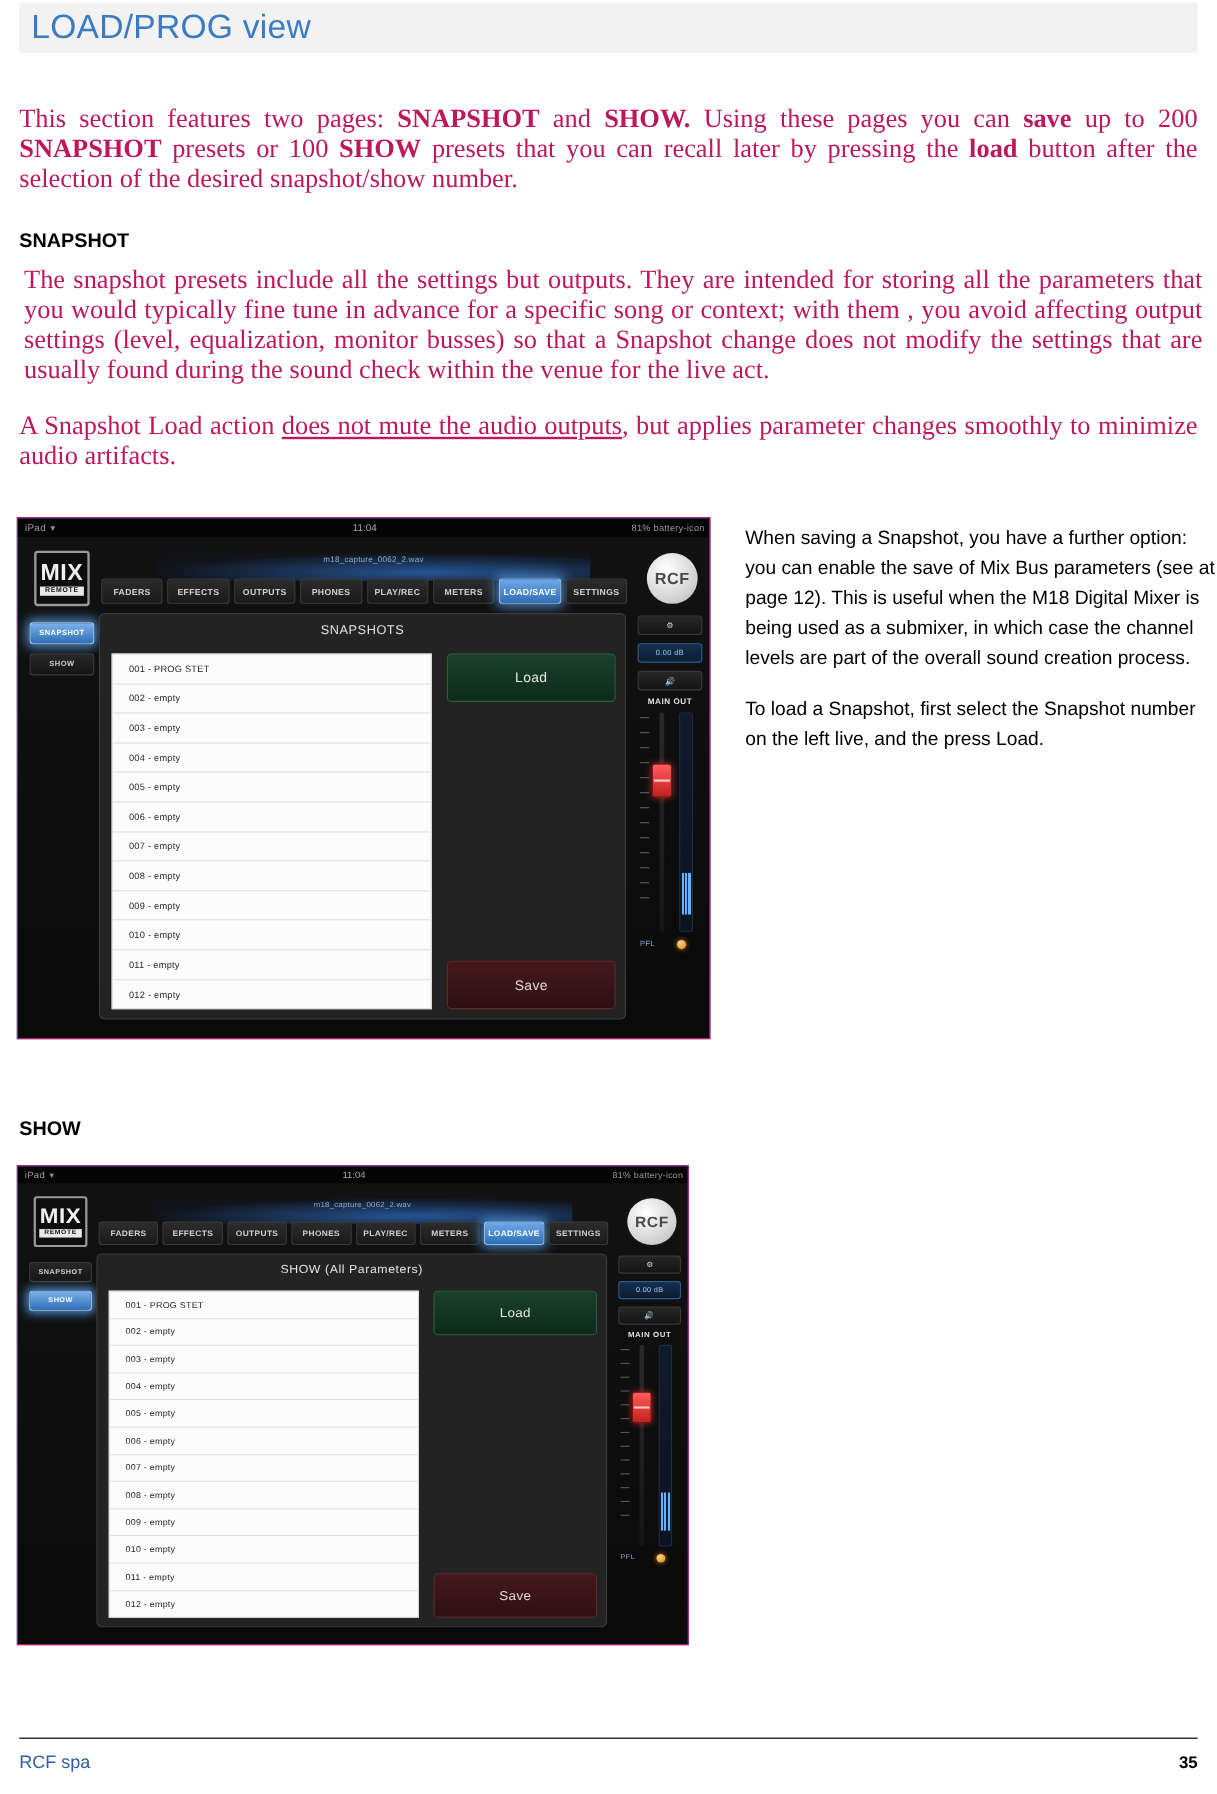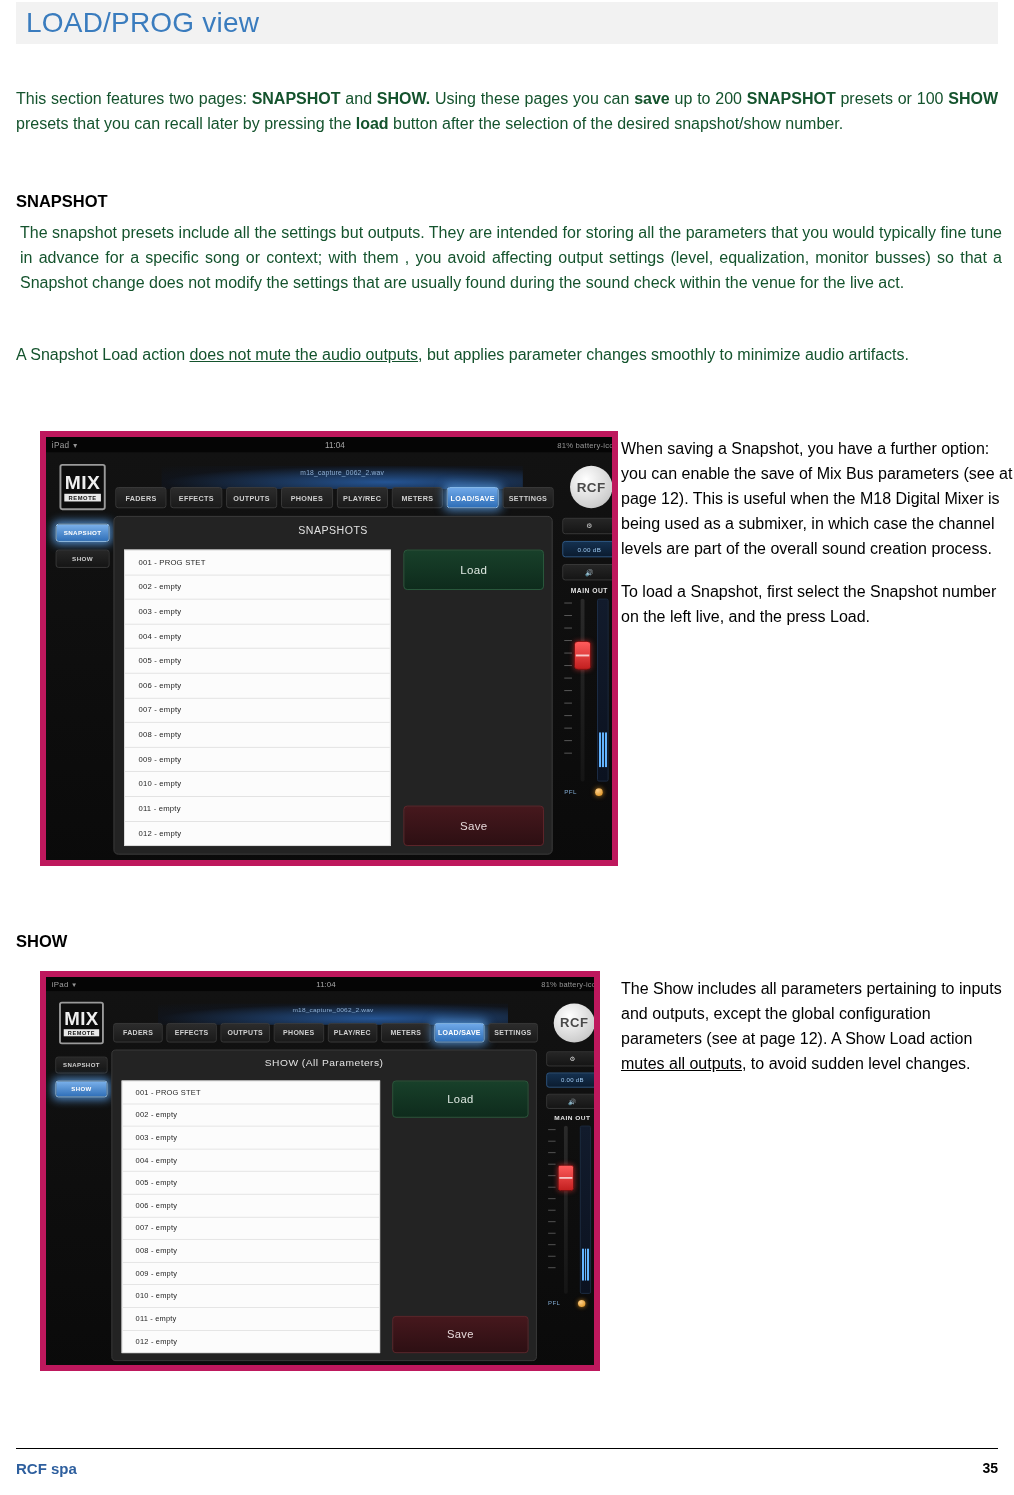--- a/index.html
+++ b/index.html
@@ -31,24 +31,25 @@
     color: #3a7cbe;
     letter-spacing: .2px;
     font-family: "Liberation Sans", sans-serif;
   }
 
   
   .content { position: absolute; left: 16px; top: 44px; width: 982px; }
 
   p.body {
     margin: 0 0 0 0;
-    font-size: 16px;
+    font-size: 22px;
     line-height: 25px;
     text-align: justify;
-    color: #14532d;
+    color: #be185d;
+    font-family: Liberation Serif, serif;
   }
   .p-intro { position: absolute; left: 0; top: 42px; width: 982px; }
   .h-snapshot { position: absolute; left: 0; top: 148px; font-size: 16.5px; font-weight: bold; }
   .p-snap1 { position: absolute; left: 4px; top: 176px; width: 982px; }
   .p-snap2 { position: absolute; left: 0; top: 298px; width: 982px; }
   .h-show { position: absolute; left: 0; top: 888px; font-size: 16.5px; font-weight: bold; }
 
   b, strong { font-weight: bold; }
   .u { text-decoration: underline; }
 
@@ -62,23 +63,22 @@
   }
   .note-col p { margin: 0 0 18px 0; }
   .note-col p:last-child { margin-bottom: 0; }
   #note-snapshot { left: 621px; top: 436px; }
   #note-show { left: 621px; top: 976px; }
 
   
   .shot {
     position: absolute;
     background: #1d4ed8;
-    border: 6px solid #be185d;
+    border: 1px solid #be185d;
     overflow: hidden;
-    margin-left: 26px;
   }
   #shot-snapshot { left: 14px; top: 431px; width: 578px; height: 435px; }
   #shot-show     { left: 14px; top: 971px; width: 560px; height: 400px; }
 
   .shot .scale {
     position: absolute; left: 0; top: 0;
     width: 600px; height: 452px;
     transform-origin: 0 0;
     background: #0b0b0b;
   }
@@ -296,21 +296,21 @@
   
   .footer-rule {
     position: absolute; left: 16px; top: 1448px; width: 982px;
     border-top: 1.5px solid #000;
   }
   .footer {
     position: absolute; left: 16px; top: 1455px; width: 982px;
     height: 26px;
     display: flex; align-items: center;
   }
-  .footer .f-left { color: #2e5f9e; font-weight: bold; font-size: 15px; }
+  .footer .f-left { color: #2e5f9e; font-weight: normal; font-size: 15px; }
   .footer .f-center {
     position: absolute; left: 0; right: 0; text-align: center;
     font-weight: bold; font-size: 15px; color: #000;
   }
   .footer .f-right { margin-left: auto; font-size: 14px; color: #000; font-weight: bold; }
 </style>
 </head>
 <body>
 
 <div class="page-header">
@@ -329,21 +329,20 @@
 
   <div class="h-show">SHOW</div>
 </div>
 
 <div class="note-col" id="note-snapshot">
   <p>When saving a Snapshot, you have a further option: you can enable the save of Mix Bus parameters (see at page 12). This is useful when the M18 Digital Mixer is being used as a submixer, in which case the channel levels are part of the overall sound creation process.</p>
   <p>To load a Snapshot, first select the Snapshot number on the left live, and the press Load.</p>
 </div>
 
 <div class="note-col" id="note-show">
-  <p><span>The Show includes all parameters pertaining to inputs and outputs, except the global configuration parameters (see at page 12).  A Show Load action </span><span class="u">mutes all outputs</span><span>, to avoid sudden level changes.</span></p>
 </div>
 
 <div class="shot" id="shot-snapshot">
   <div class="scale">
 
     <div class="ios-bar">
       <span class="left">iPad</span>
       <span class="wifi">▾</span>
       <span class="clock">11:04</span>
       <span class="right">81% battery-icon</span>

